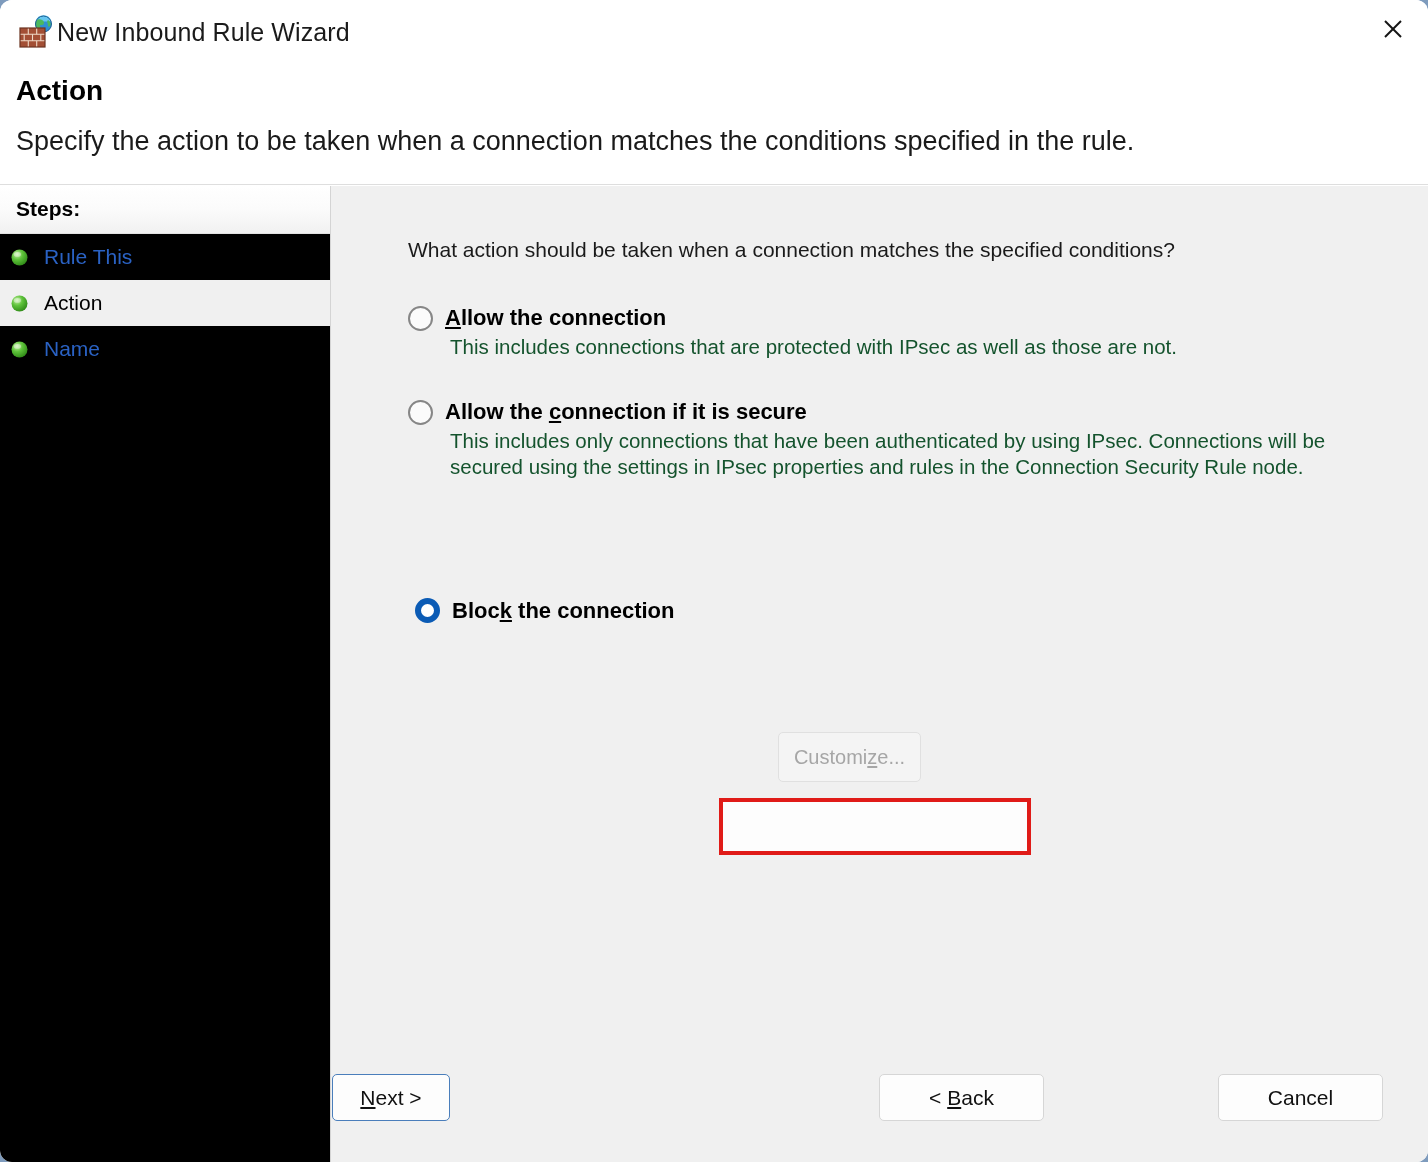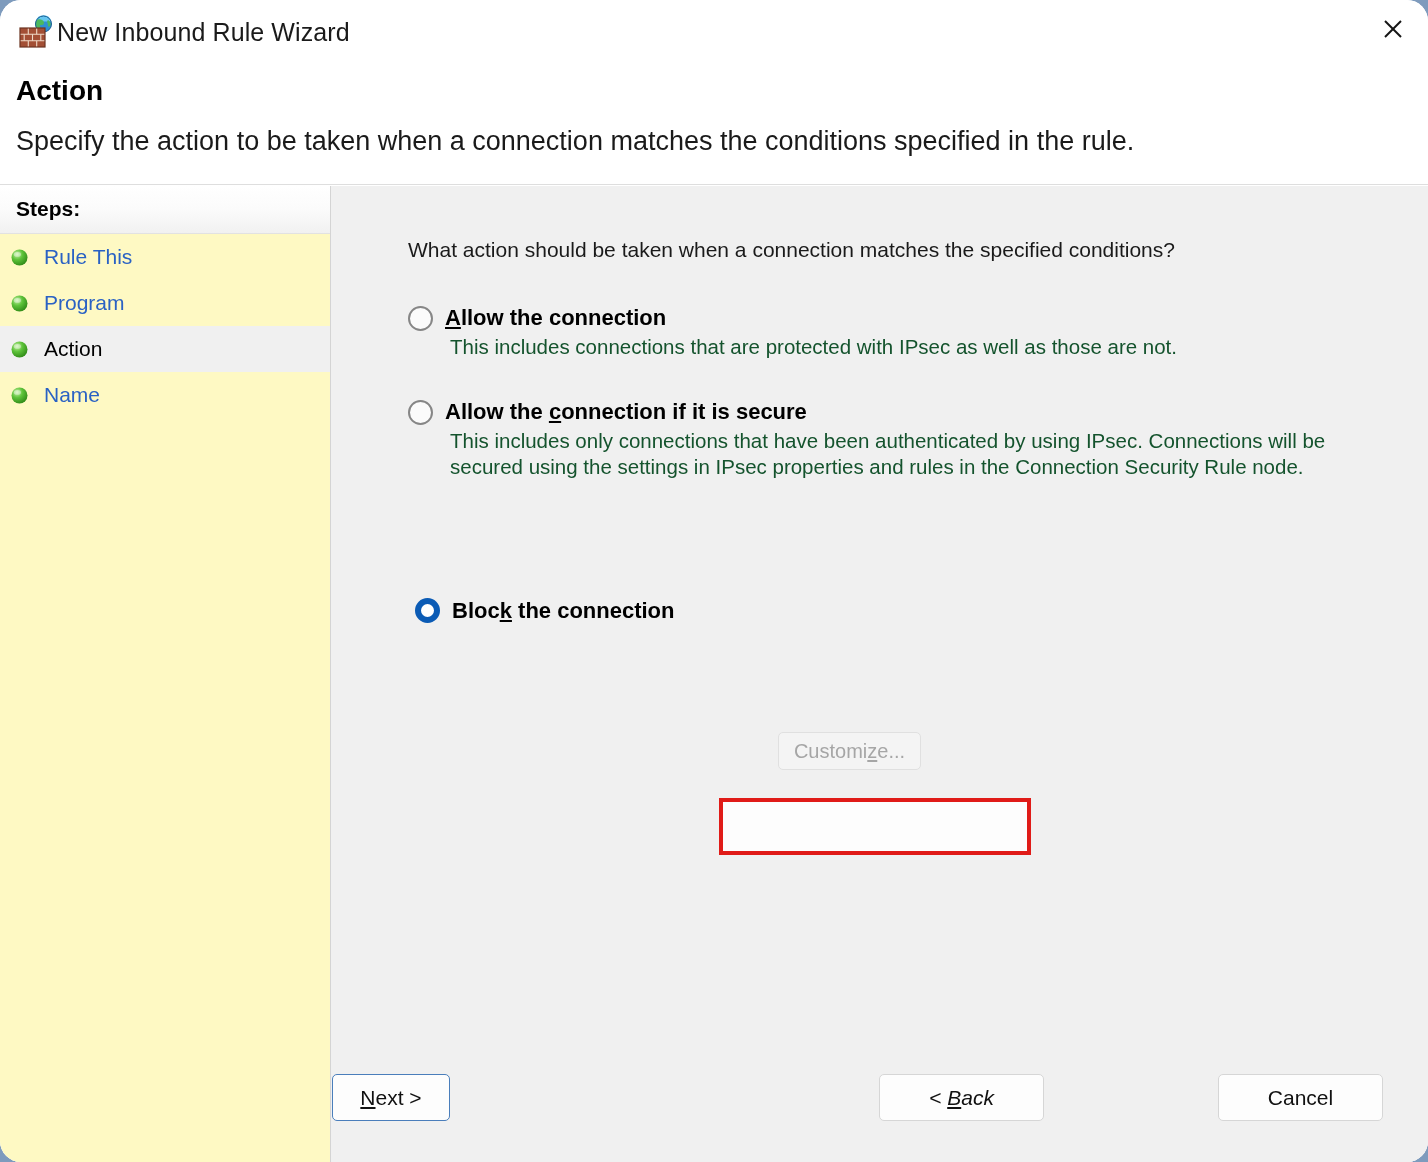--- a/index.html
+++ b/index.html
@@ -11,21 +11,21 @@
     background: #7e9bbd;
     font-family: "Liberation Sans", sans-serif;
   }
 
   #window {
     position: absolute;
     left: 0; top: 0;
     width: 1428px;
     height: 1162px;
     background: #ffffff;
-    border-radius: 21px;
+    border-radius: 12px;
     overflow: hidden;
     box-sizing: border-box;
   }
 
   
   #titlebar {
     position: absolute;
     left: 0; top: 0;
     width: 1428px;
     height: 64px;
@@ -86,21 +86,21 @@
     width: 1428px;
     height: 976px;
     background: #f0f0f0;
   }
 
   #sidebar {
     position: absolute;
     left: 0; top: 0;
     width: 331px;
     height: 976px;
-    background: #fef9c3;
+    background: #000000;
     border-right: 1px solid #d4d4d4;
     box-sizing: border-box;
   }
   #steps-header {
     position: relative;
     width: 100%;
     height: 48px;
     background: linear-gradient(to bottom, #ffffff 0%, #fbfbfb 50%, #f1f1f1 100%);
     border-bottom: 1px solid #e2e2e2;
     box-sizing: border-box;
@@ -187,21 +187,21 @@
     margin-top: 1px;
     font-size: 20.5px;
     color: #14532d;
     line-height: 26px;
     max-width: 890px;
   }
 
   #customize-button {
     position: absolute;
     left: 446px; top: 546px;
-    width: 143px; height: 38px;
+    width: 143px; height: 50px;
     background: #f4f4f4;
     border: 1px solid #e0e0e0;
     border-radius: 5px;
     color: #a6a6a6;
     font-size: 20px;
     display: flex; align-items: center; justify-content: center;
     box-sizing: border-box;
     cursor: default;
   }
 
@@ -235,21 +235,21 @@
     border: 1px solid #d6d6d6;
     border-radius: 5px;
     font-size: 21px;
     color: #111111;
     display: flex; align-items: center; justify-content: center;
     box-sizing: border-box;
     cursor: default;
     pointer-events: auto;
     font-family: "Liberation Sans", sans-serif;
   }
-  #btn-back   { left: 547px; top: 888px; width: 165px; font-style: italic; }
+  #btn-back   { left: 547px; top: 888px; width: 165px; }
   #btn-next   { left: 1055px - 332px; top: 888px; width: 118px;
                 border: 1px solid #4a7ebb; }
   #btn-cancel { left: 886px; top: 888px; width: 165px; }
 
   u { text-decoration: underline; text-underline-offset: 2px; }
 </style>
 </head>
 <body>
 
 <div id="window">
@@ -312,29 +312,20 @@
                   <stop offset="100%" stop-color="#2f8a17"></stop>
             </radialGradient>
               </defs>
             <circle cx="8.5" cy="8.5" r="8" fill="url(#g1)"></circle>
             <ellipse cx="6.4" cy="5.4" rx="3.6" ry="2.4" fill="#ffffff" opacity="0.42"></ellipse>
           </svg>
         </span>
         <span class="step-label">Rule This</span>
       </div>
 
-      <div class="step-row">
-        <span class="step-bullet">
-          <svg width="17" height="17" viewBox="0 0 17 17">
-            <circle cx="8.5" cy="8.5" r="8" fill="url(#g1)"></circle>
-            <ellipse cx="6.4" cy="5.4" rx="3.6" ry="2.4" fill="#ffffff" opacity="0.42"></ellipse>
-          </svg>
-        </span>
-        <span class="step-label">Program</span>
-      </div>
 
       <div class="step-row active">
         <span class="step-bullet">
           <svg width="17" height="17" viewBox="0 0 17 17">
             <circle cx="8.5" cy="8.5" r="8" fill="url(#g1)"></circle>
             <ellipse cx="6.4" cy="5.4" rx="3.6" ry="2.4" fill="#ffffff" opacity="0.42"></ellipse>
           </svg>
         </span>
         <span class="step-label">Action</span>
       </div>

